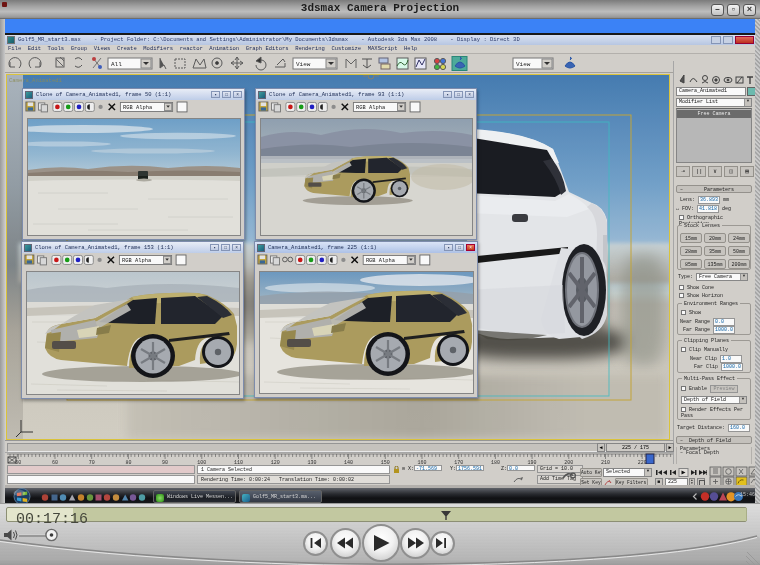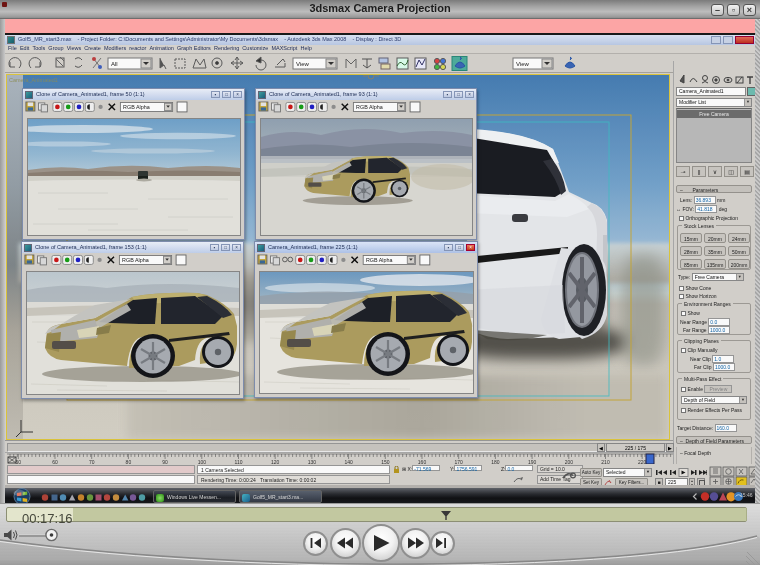--- a/index.html
+++ b/index.html
@@ -1,17 +1,17 @@
 <!DOCTYPE html>
 <html><head>
 <meta charset="utf-8">
 <style>
 html,body{margin:0;padding:0;}
 *{box-sizing:border-box;}
-#app{position:relative;width:760px;height:565px;font-family:Liberation Sans, sans-serif;background:#fca5a5;overflow:hidden;box-shadow:inset 0 0 0 1px #6a6a6a;}
+#app{position:relative;width:760px;height:565px;font-family:Liberation Mono, monospace;background:#3b82f6;overflow:hidden;box-shadow:inset 0 0 0 1px #6a6a6a;}
 .abs{position:absolute;}
 
 #ptitle{left:0;top:0;width:760px;height:19px;background:linear-gradient(#7b7b7b,#a2a2a2 35%,#bdbdbd 65%,#999999 95%,#8a8a8a);border-bottom:1px solid #6e6e6e;}
 #ptitle .txt{left:0;top:2px;width:760px;text-align:center;font-size:11px;font-weight:bold;color:#1c1c1c;}
 .winbtn{top:4px;width:13px;height:12px;background:linear-gradient(#f2f2f2,#c2c2c2);border:1px solid #555;border-radius:3px;color:#333;font-size:9px;line-height:10px;text-align:center;font-weight:bold;}
 #pmenu{left:0;top:20px;width:760px;height:13px;background:linear-gradient(#e2e2e2,#cecece);border-bottom:1px solid #8a8a8a;font-size:9px;color:#222;}
 #pmenu span{position:absolute;top:1px;}
 
 #video{left:5px;top:33px;width:750px;height:470px;background:#d6d3ce;overflow:hidden;border-top:2px solid #1a1a1a;filter:brightness(0.975);}
 #maxtitle{left:0;top:0;width:750px;height:10px;background:linear-gradient(#dfe7f7,#bccbe8);font-size:5.5px;color:#2c3c6e;}
@@ -907,21 +907,21 @@
         <use href="#golf" transform="translate(12,8) scale(1.0)"></use>
        </svg>
       </div>
      </div>
     </div>
   </div>
 
   <div id="qt" class="abs">
     <div id="progress" class="abs">
       <div id="progfill" class="abs"></div>
-      <div class="abs" style="left:15px;top:2.5px;font-size:13px;color:#45473c;">00:17:16</div>
+      <div class="abs" style="left:9px;top:2.5px;font-size:15px;color:#45473c;">00:17:16</div>
       <svg class="abs" style="left:432px;top:1px;" width="14" height="12">
           <path d="M2,2 L12,2 L7,8 Z M6.3,7 h1.4 v4 h-1.4 Z" fill="#383838"></path>
         </svg>
     </div>
 
     <svg class="abs" style="left:0px;top:20px;" width="70" height="22">
       <path d="M4,9 h3.5 l4,-3.5 v11 l-4,-3.5 h-3.5 Z" fill="#4a4a4a"></path>
       <path d="M13.5,8 q2,3 0,6 M15.5,6.5 q3,4.5 0,9" stroke="#4a4a4a" fill="none" stroke-width="1"></path>
       <line x1="19" y1="11.5" x2="50" y2="11.5" stroke="#7a7a7a" stroke-width="2.2"></line>
       <line x1="19" y1="10.8" x2="50" y2="10.8" stroke="#fdfdfd" stroke-width="0.8"></line>

